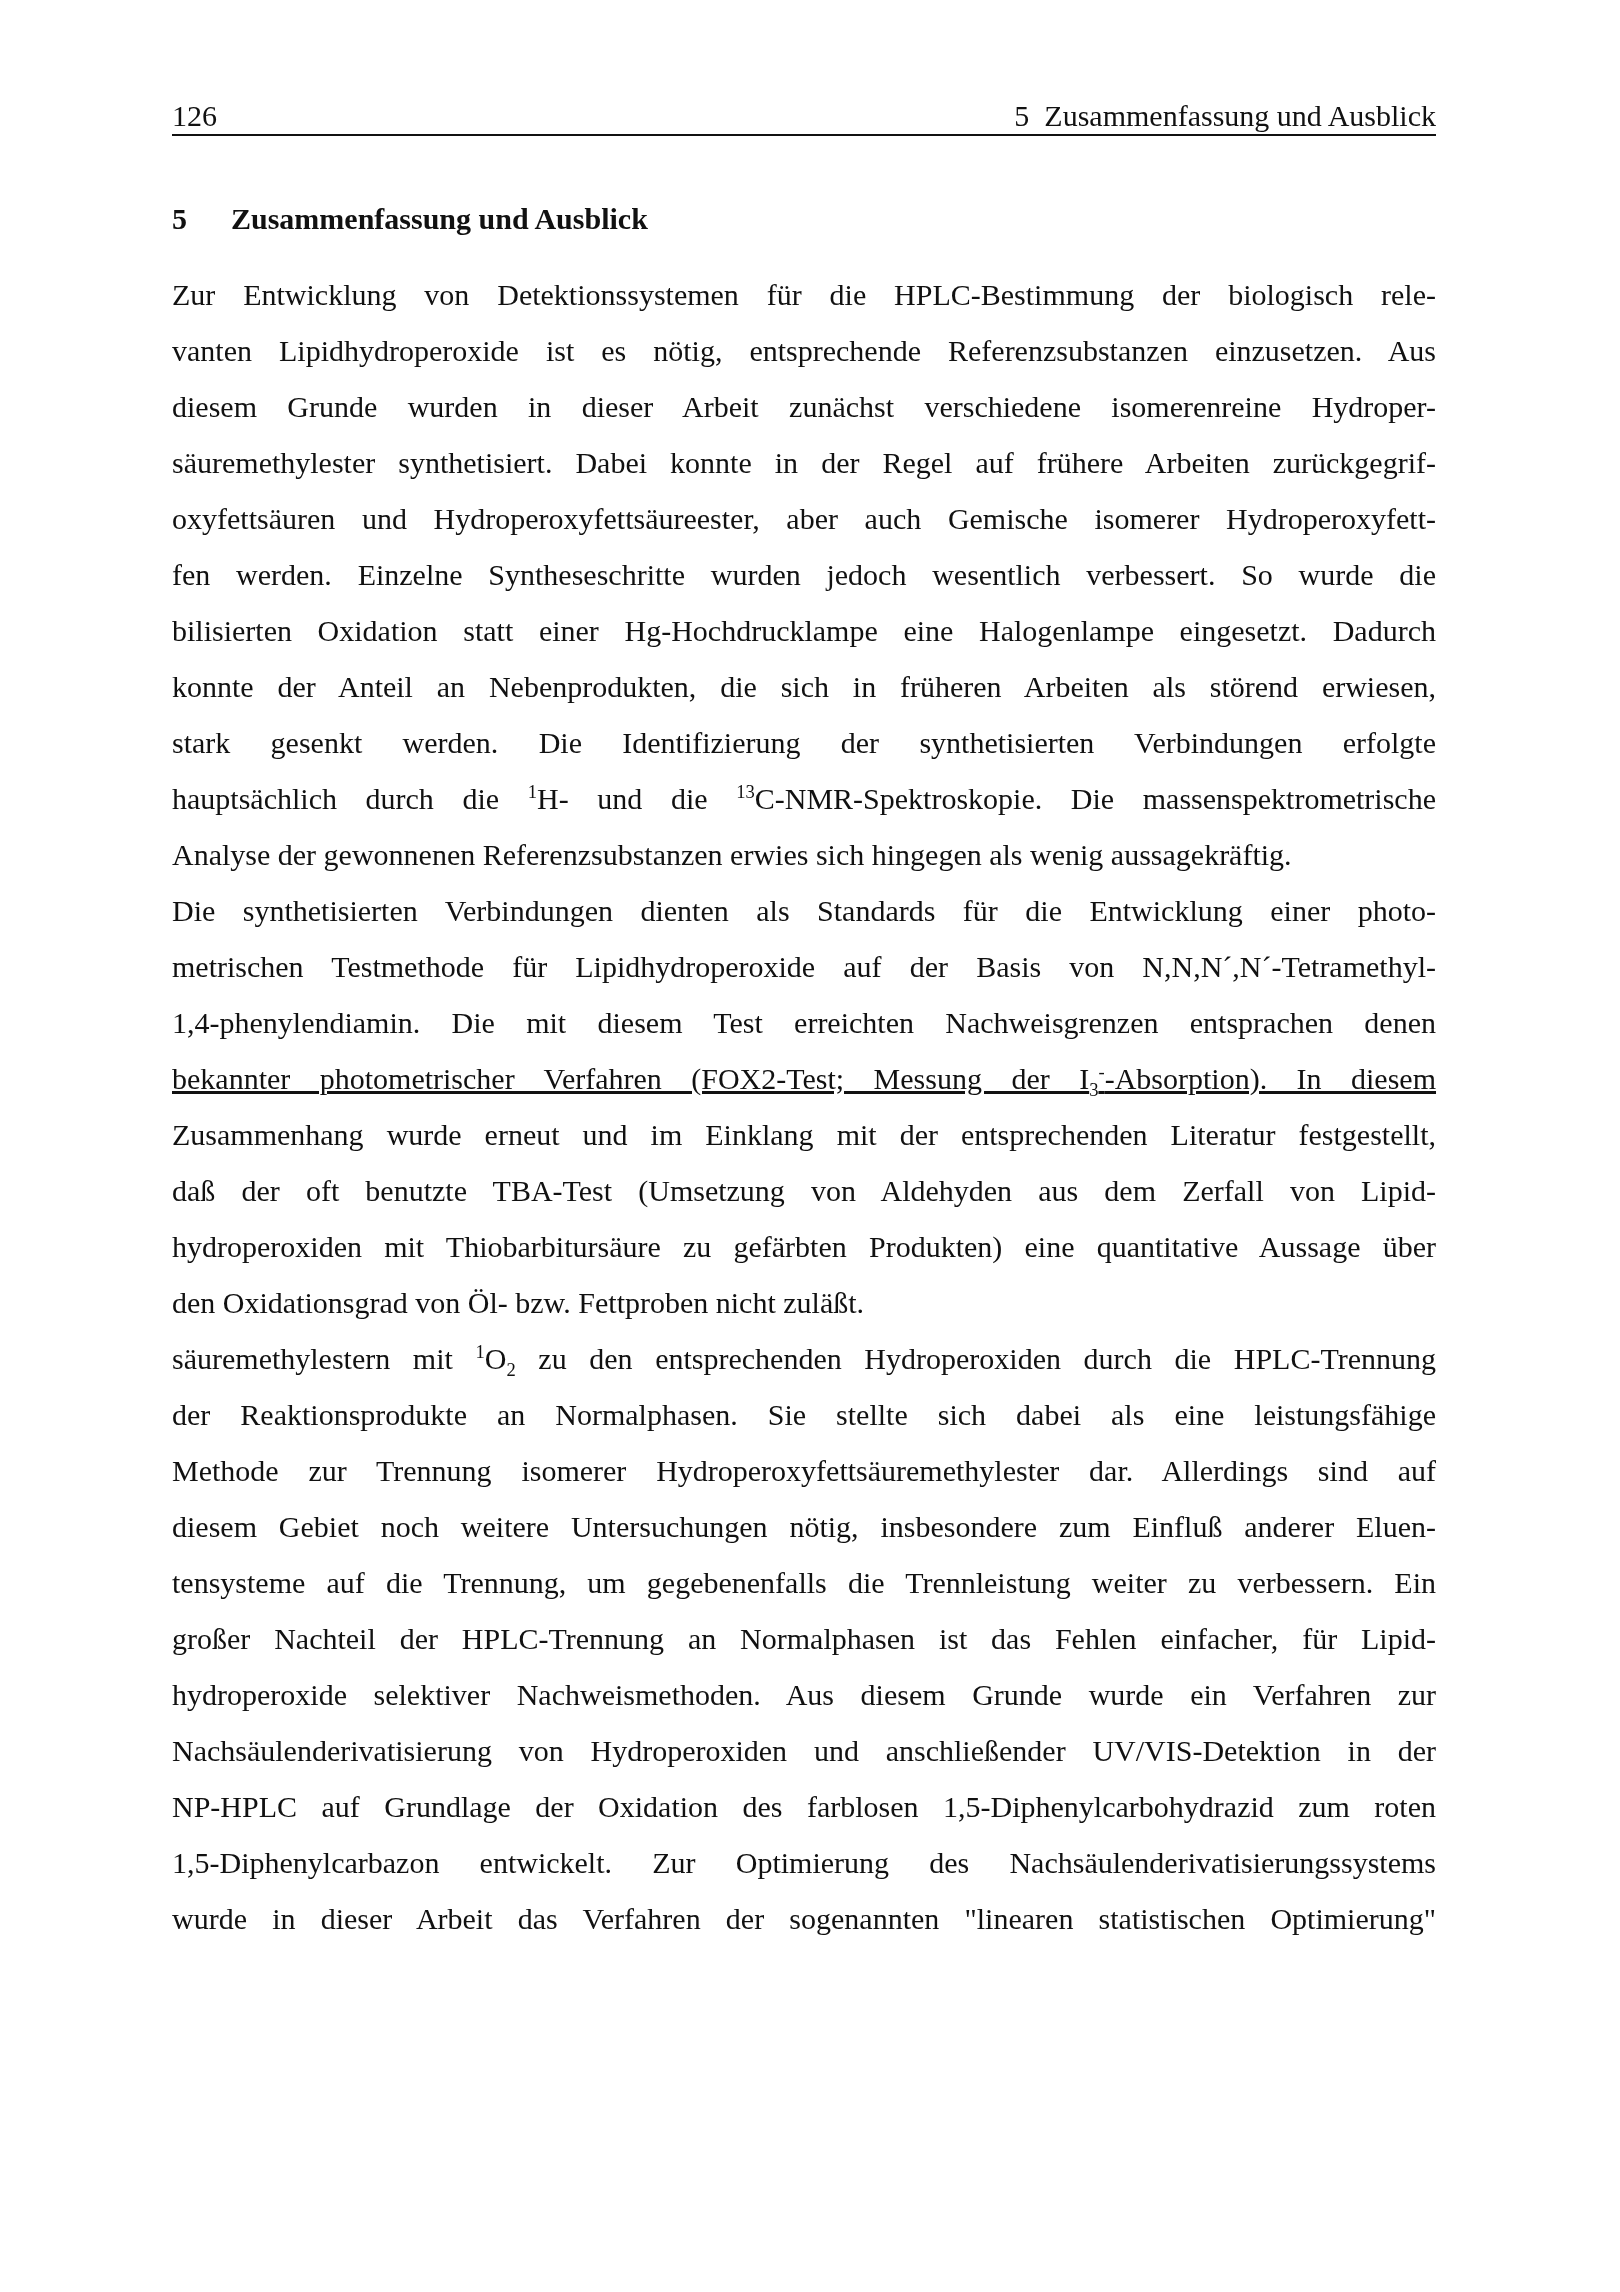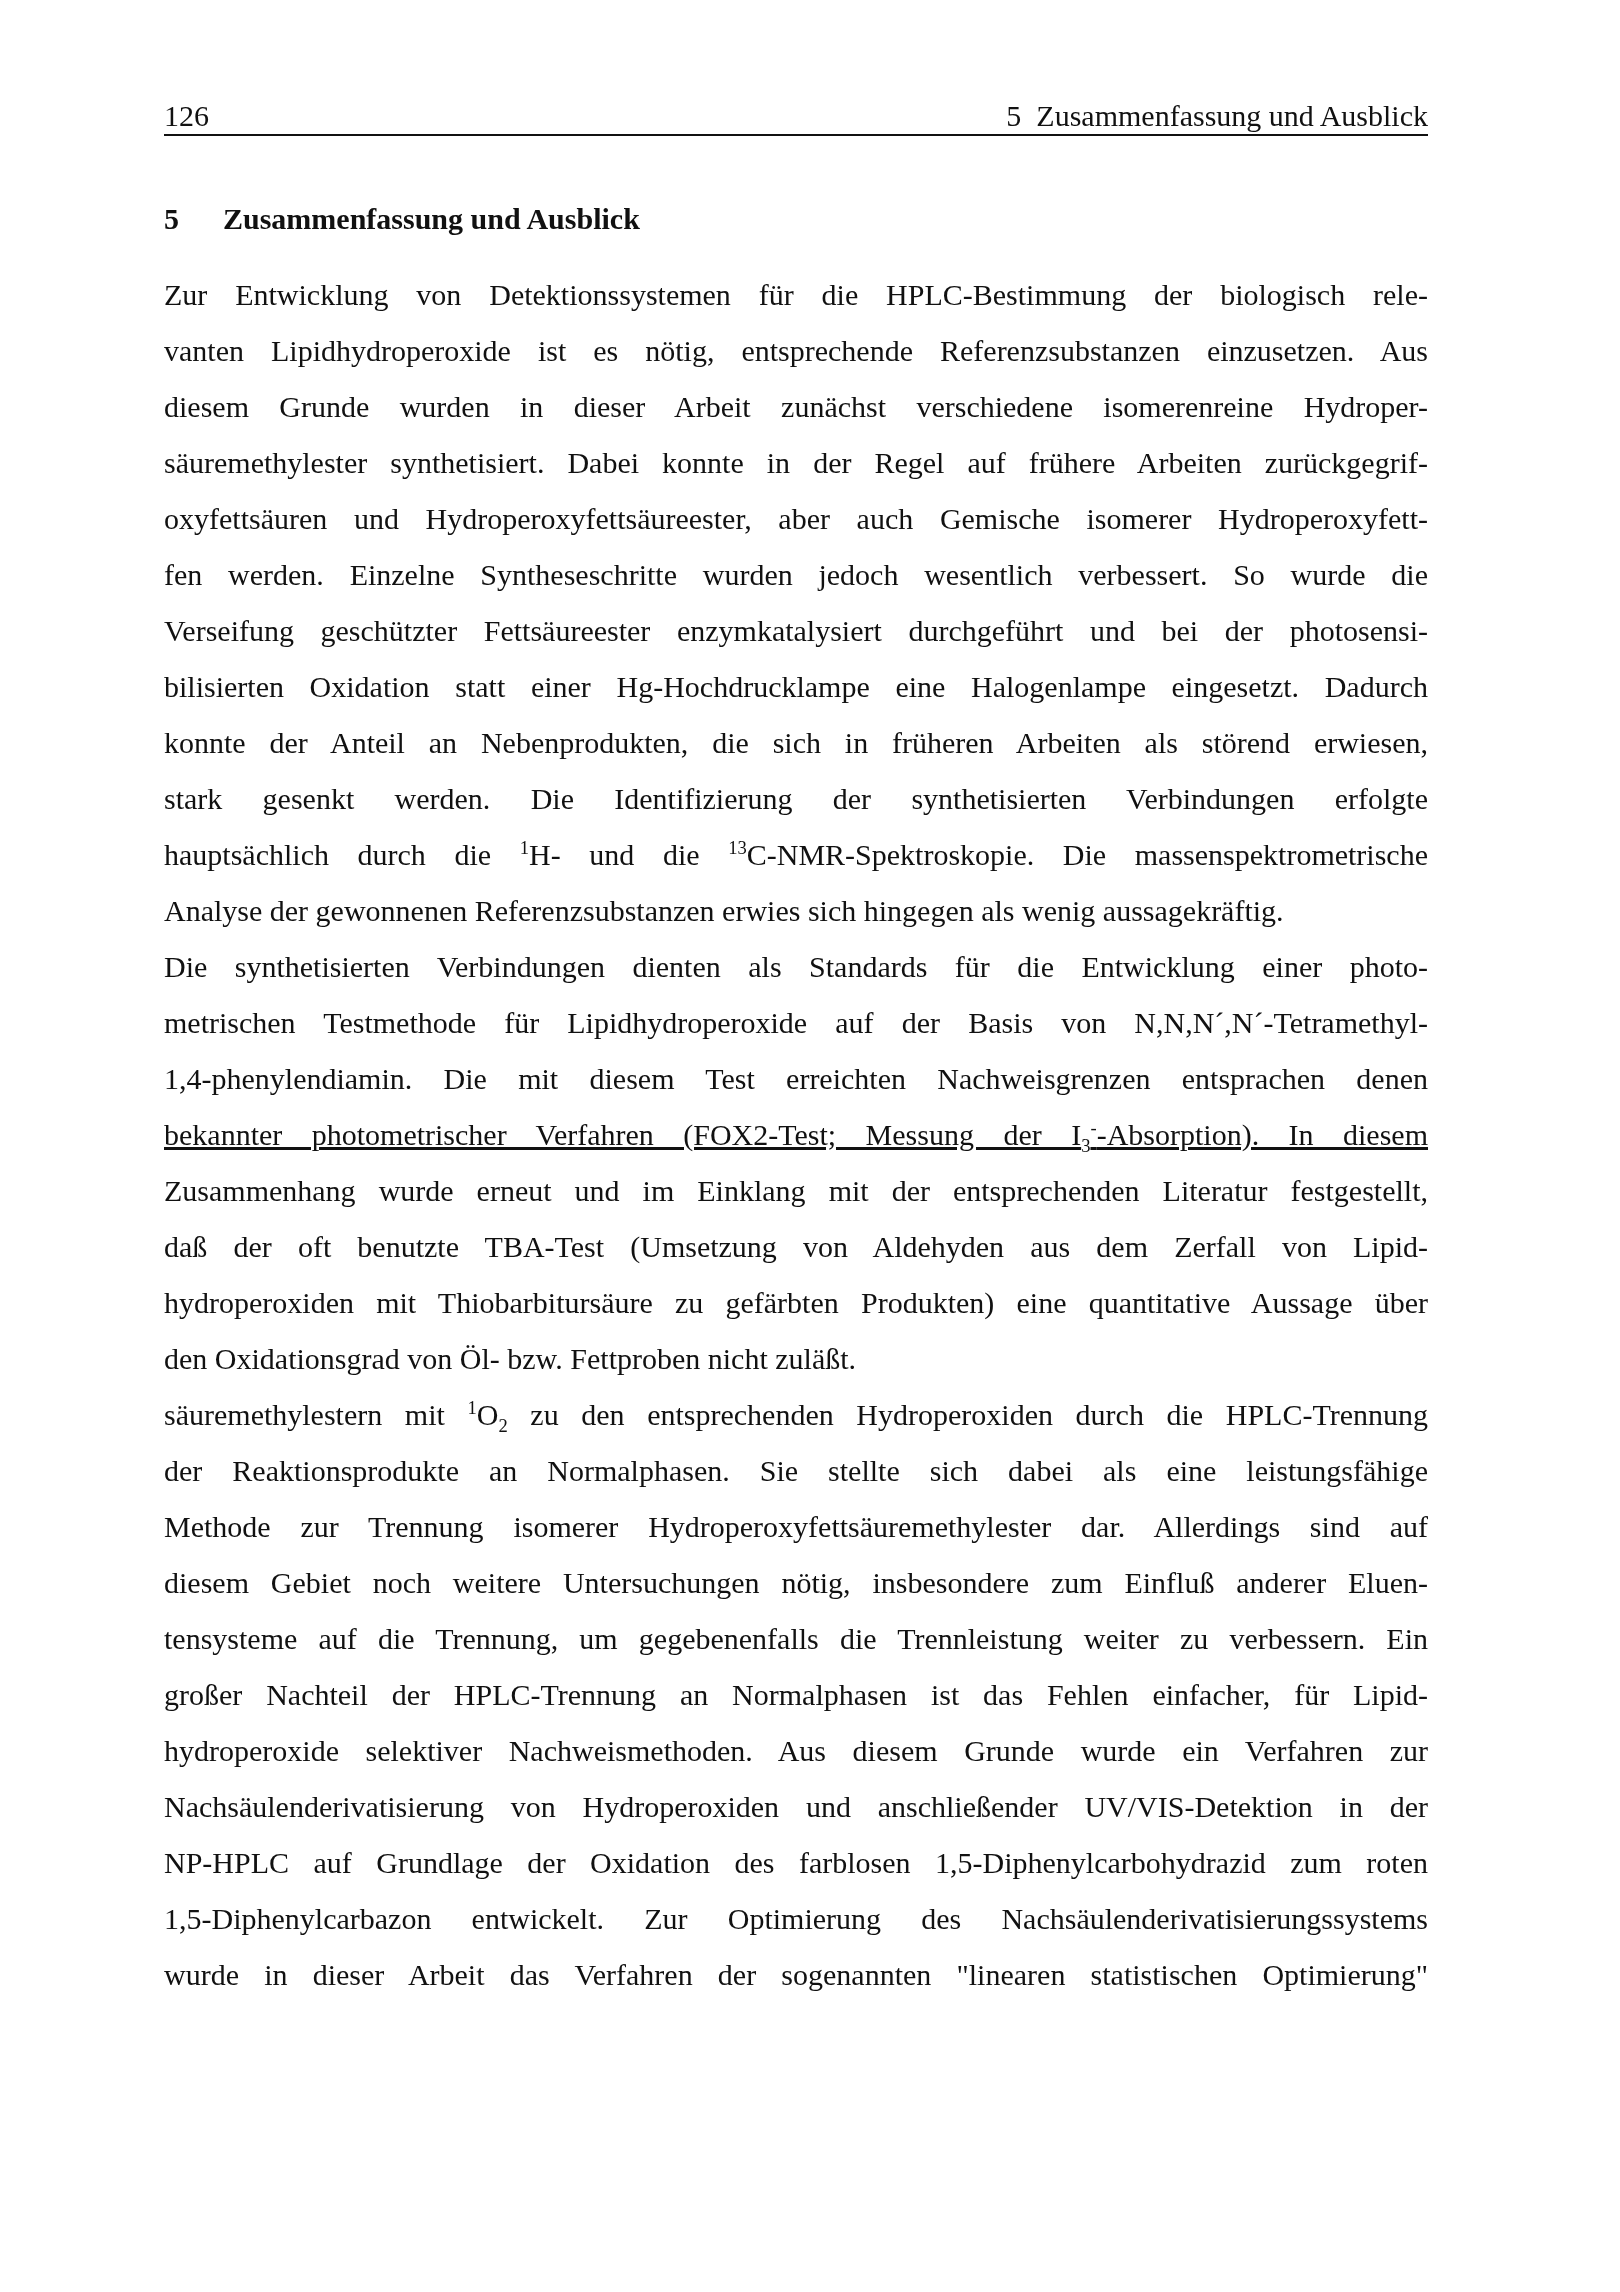--- a/index.html
+++ b/index.html
@@ -10,21 +10,21 @@
     body {
       width: 1620px;
       height: 2293px;
       position: relative;
       font-family: "Liberation Serif", "DejaVu Serif", serif;
       color: #111111;
       overflow: hidden;
     }
     .page {
       position: absolute;
-      left: 164px;
+      left: 172px;
       top: 98px;
       width: 1264px;
     }
     .running-header {
       display: flex;
       justify-content: space-between;
       align-items: flex-end;
       font-size: 30px;
       line-height: 35px;
       padding-bottom: 1px;
@@ -77,21 +77,20 @@
 
   <div class="body-text">
 
     <div>
       <span class="line">Zur Entwicklung von Detektionssystemen für die HPLC-Bestimmung der biologisch rele-</span>
       <span class="line">vanten Lipidhydroperoxide ist es nötig, entsprechende Referenzsubstanzen einzusetzen. Aus</span>
       <span class="line">diesem Grunde wurden in dieser Arbeit zunächst verschiedene isomerenreine Hydroper-</span>
       <span class="line">säuremethylester synthetisiert. Dabei konnte in der Regel auf frühere Arbeiten zurückgegrif-</span>
       <span class="line">oxyfettsäuren und Hydroperoxyfettsäureester, aber auch Gemische isomerer Hydroperoxyfett-</span>
       <span class="line">fen werden. Einzelne Syntheseschritte wurden jedoch wesentlich verbessert. So wurde die</span>
-      <span class="line">Verseifung geschützter Fettsäureester enzymkatalysiert durchgeführt und bei der photosensi-</span>
       <span class="line">bilisierten Oxidation statt einer Hg-Hochdrucklampe eine Halogenlampe eingesetzt. Dadurch</span>
       <span class="line">konnte der Anteil an Nebenprodukten, die sich in früheren Arbeiten als störend erwiesen,</span>
       <span class="line">stark gesenkt werden. Die Identifizierung der synthetisierten Verbindungen erfolgte</span>
       <span class="line" style="white-space:pre;"><span>hauptsächlich durch die </span><sup>1</sup><span>H- und die </span><sup>13</sup><span>C-NMR-Spektroskopie. Die massenspektrometrische</span></span>
       <span class="line last">Analyse der gewonnenen Referenzsubstanzen erwies sich hingegen als wenig aussagekräftig.</span>
     </div>
 
     <div>
       <span class="line">Die synthetisierten Verbindungen dienten als Standards für die Entwicklung einer photo-</span>
       <span class="line">metrischen Testmethode für Lipidhydroperoxide auf der Basis von N,N,N´,N´-Tetramethyl-</span>

